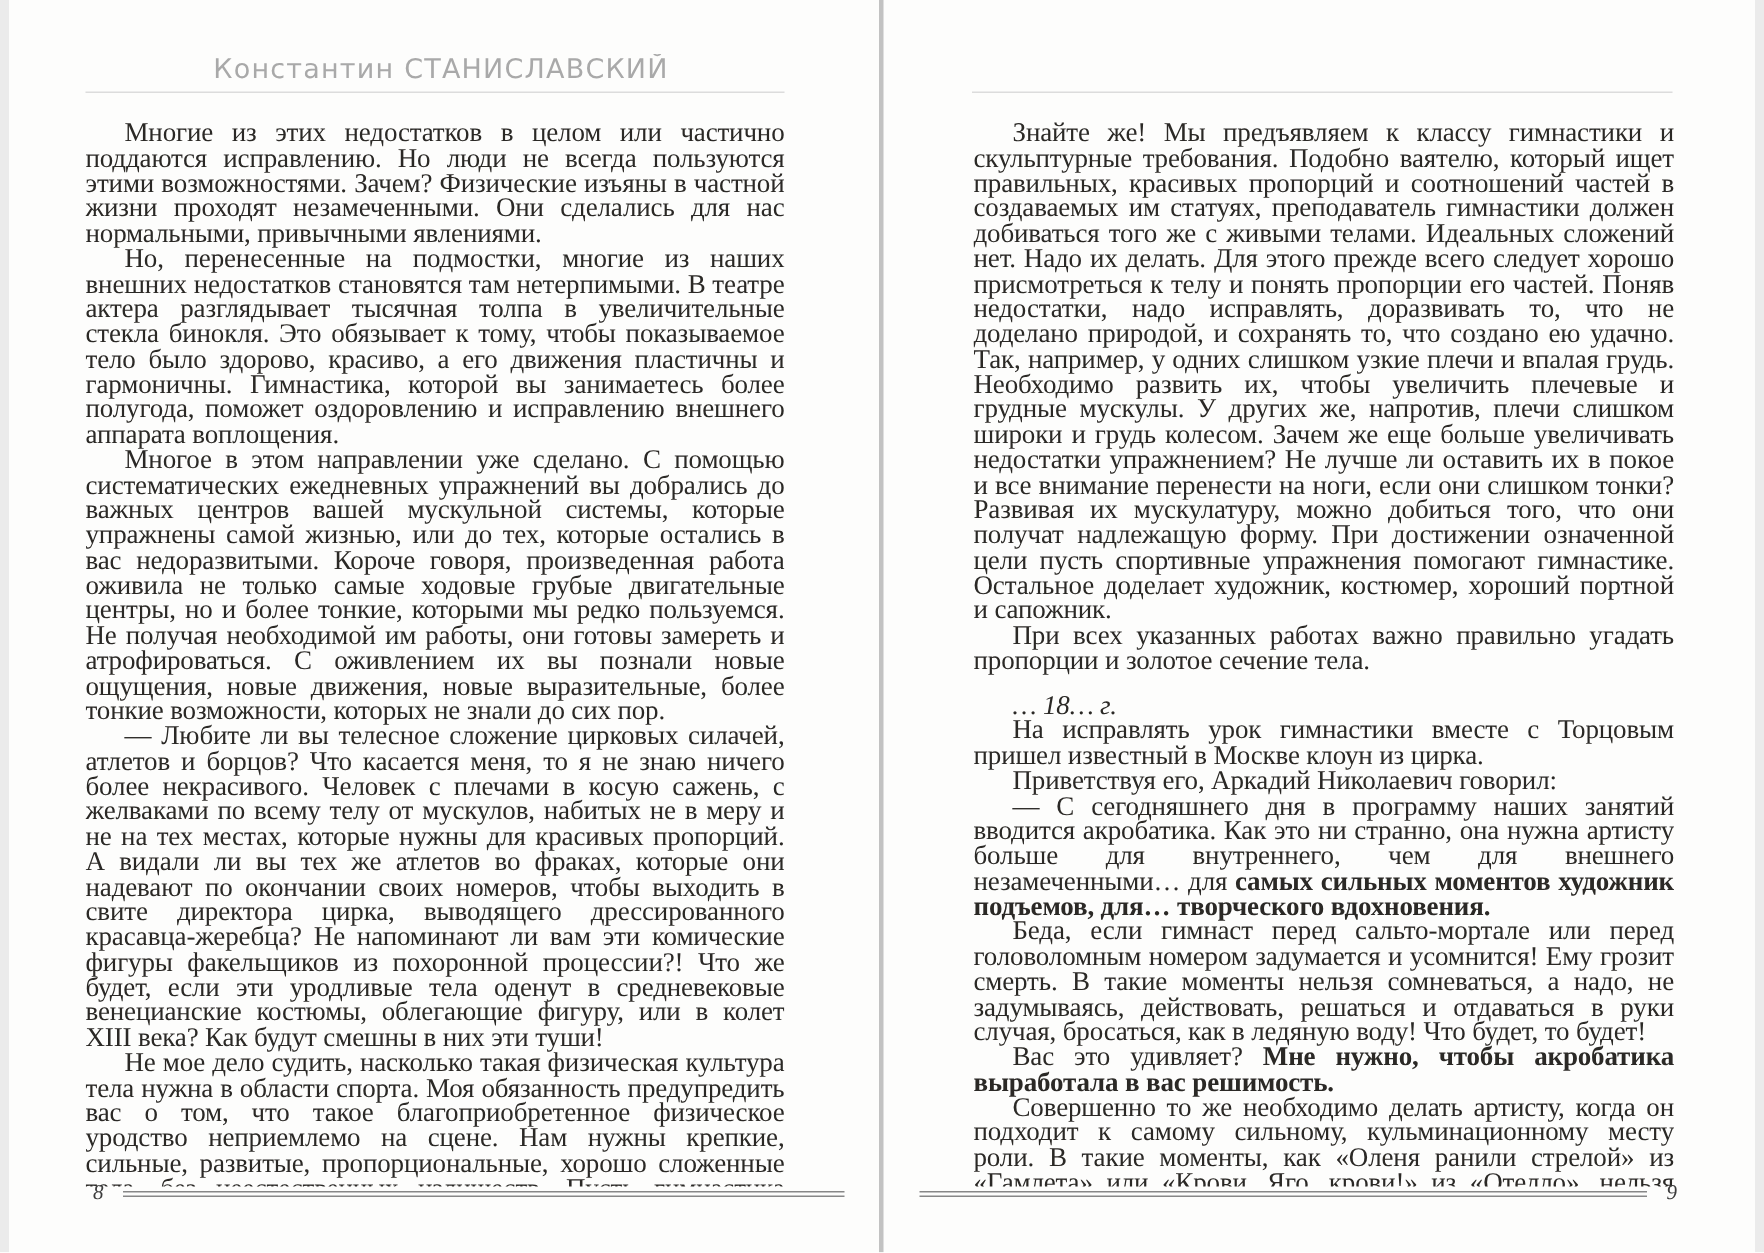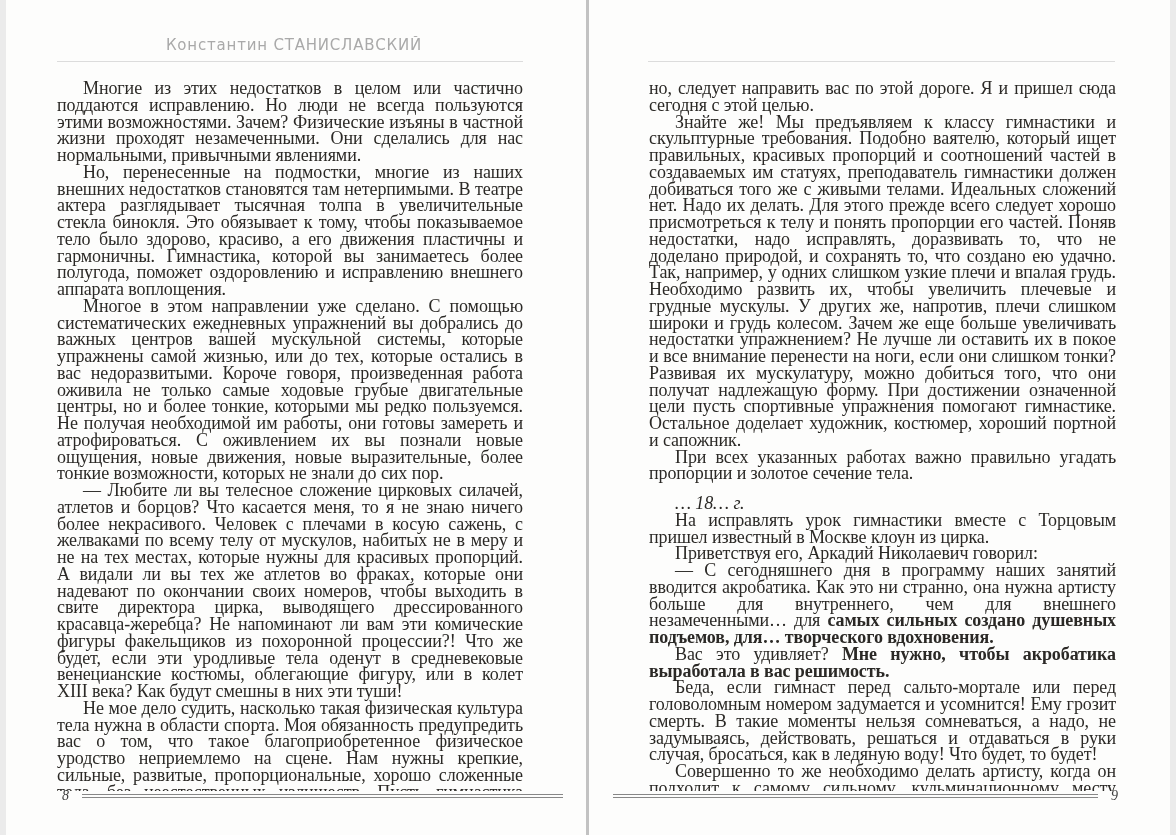--- a/index.html
+++ b/index.html
@@ -12,21 +12,21 @@
   .edge { position:absolute; top:0; bottom:0; width:6px; background:#ebebeb; }
   .edge-left { left:0; } .edge-right { right:0; }
   .spine { position:absolute; top:0; bottom:0; left:586px; width:3px; background:#c2c2c2; }
 
   .page { position:absolute; top:0; width:588px; height:835px; }
   #page-left { left:0; } #page-right { left:588px; }
 
   .running-header {
     position:absolute; top:36px; left:40px; right:40px; text-align:center;
     font-family:"DejaVu Sans","Liberation Sans",sans-serif;
-    font-size:15px; font-weight:400; color:#a9a9a9; letter-spacing:0.8px;
+    font-size:18px; font-weight:400; color:#a9a9a9; letter-spacing:0.8px;
     white-space:nowrap; overflow:hidden;
   }
   .header-rule { position:absolute; top:61px; height:1px; background:#dcdcdc; }
   #page-left  .header-rule { left:57px; width:466px; }
   #page-right .header-rule { left:60px; width:467px; }
 
   .page-body {
     position:absolute; top:80px; bottom:44px; overflow:hidden;
     text-align:justify; font-size:18px; line-height:16.75px;
     letter-spacing:-0.1px; hyphens:auto; -webkit-hyphens:auto;
@@ -70,29 +70,28 @@
       <span class="page-number">8</span>
       <div class="footer-rule"></div>
     </div>
   </div>
 
   <div class="spine"></div>
 
   <div class="page" id="page-right">
     <div class="header-rule"></div>
     <div class="page-body" id="body-right">
-        <p class="para no-indent"><span class="">но, следует направить вас по этой дороге. Я и пришел сюда сегодня с этой целью.</span></p>
         <p class="para"><span class="">Знайте же! Мы предъявляем к классу гимнастики и скульптурные требования. Подобно ваятелю, который ищет правильных, красивых пропорций и соотношений частей в создаваемых им статуях, преподаватель гимнастики должен добиваться того же с живыми телами. Идеальных сложений нет. Надо их делать. Для этого прежде всего следует хорошо присмотреться к телу и понять пропорции его частей. Поняв недостатки, надо исправлять, доразвивать то, что не доделано природой, и сохранять то, что создано ею удачно. Так, например, у одних слишком узкие плечи и впалая грудь. Необходимо развить их, чтобы увеличить плечевые и грудные мускулы. У других же, напротив, плечи слишком широки и грудь колесом. Зачем же еще больше увеличивать недостатки упражнением? Не лучше ли оставить их в покое и все внимание перенести на ноги, если они слишком тонки? Развивая их мускулатуру, можно добиться того, что они получат надлежащую форму. При достижении означенной цели пусть спортивные упражнения помогают гимнастике. Остальное доделает художник, костюмер, хороший портной и сапожник.</span></p>
         <p class="para"><span class="">При всех указанных работах важно правильно угадать пропорции и золотое сечение тела.</span></p>
         <p class="para date"><span class="">… 18… г.</span></p>
         <p class="para"><span class="">На исправлять урок гимнастики вместе с Торцовым пришел известный в Москве клоун из цирка.</span></p>
         <p class="para"><span class="">Приветствуя его, Аркадий Николаевич говорил:</span></p>
-        <p class="para"><span class="">— С сегодняшнего дня в программу наших занятий вводится акробатика. Как это ни странно, она нужна артисту больше для внутреннего, чем для внешнего незамеченными… для </span><span class="seg-b ">самых сильных создано душевных подъемов, для… творческого вдохновения.</span></p>
+        <p class="para"><span class="">— С сегодняшнего дня в программу наших занятий вводится акробатика. Как это ни странно, она нужна артисту больше для внутреннего, чем для внешнего незамеченными… для </span><span class="seg-b ">самых сильных моментов художник подъемов, для… творческого вдохновения.</span></p>
+        <p class="para"><span class="">Беда, если гимнаст перед сальто-мортале или перед головоломным номером задумается и усомнится! Ему грозит смерть. В такие моменты нельзя сомневаться, а надо, не задумываясь, действовать, решаться и отдаваться в руки случая, бросаться, как в ледяную воду! Что будет, то будет!</span></p>
         <p class="para"><span class="">Вас это удивляет? </span><span class="seg-b ">Мне нужно, чтобы акробатика выработала в вас решимость.</span></p>
-        <p class="para"><span class="">Беда, если гимнаст перед сальто-мортале или перед головоломным номером задумается и усомнится! Ему грозит смерть. В такие моменты нельзя сомневаться, а надо, не задумываясь, действовать, решаться и отдаваться в руки случая, бросаться, как в ледяную воду! Что будет, то будет!</span></p>
         <p class="para"><span class="">Совершенно то же необходимо делать артисту, когда он подходит к самому сильному, кульминационному месту роли. В такие моменты, как «Оленя ранили стрелой» из «Гамлета» или «Крови, Яго, крови!» из «Отелло», нельзя раздумывать, сомневаться, соображать, готовиться, проверять себя. Надо действовать, надо брать их с разбегу. Между тем у большинства артистов создается совсем иная психология. Они боятся сильных момен-</span></p>
       </div>
     <div class="footer">
       <div class="footer-rule"></div>
       <span class="page-number">9</span>
     </div>
   </div>
 </div>
 
 </body></html>

